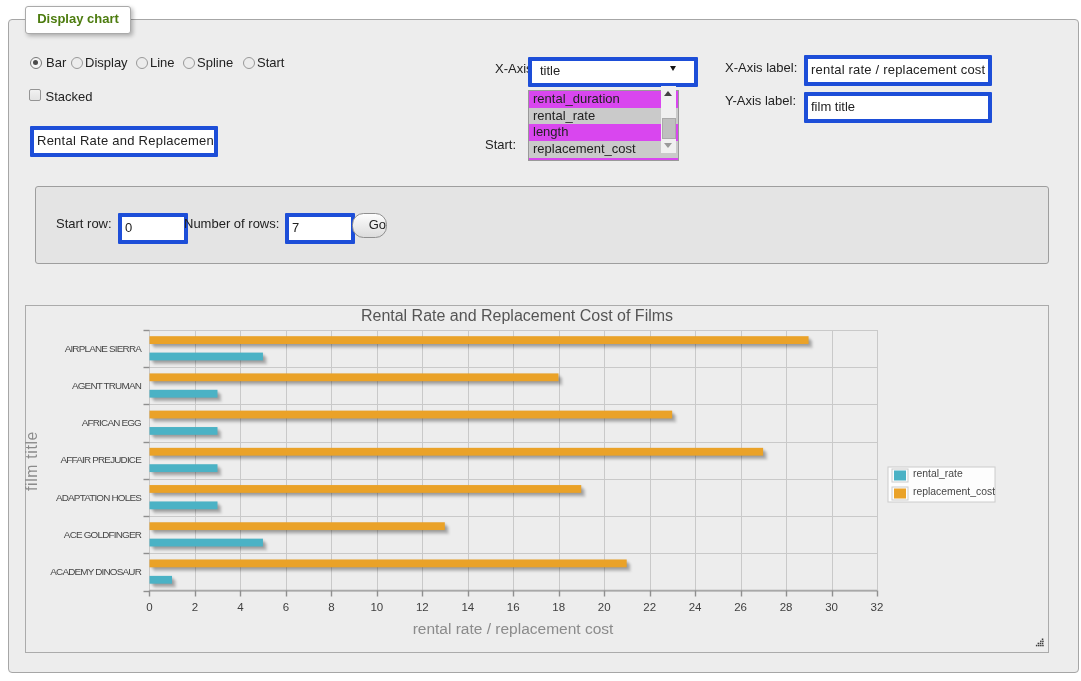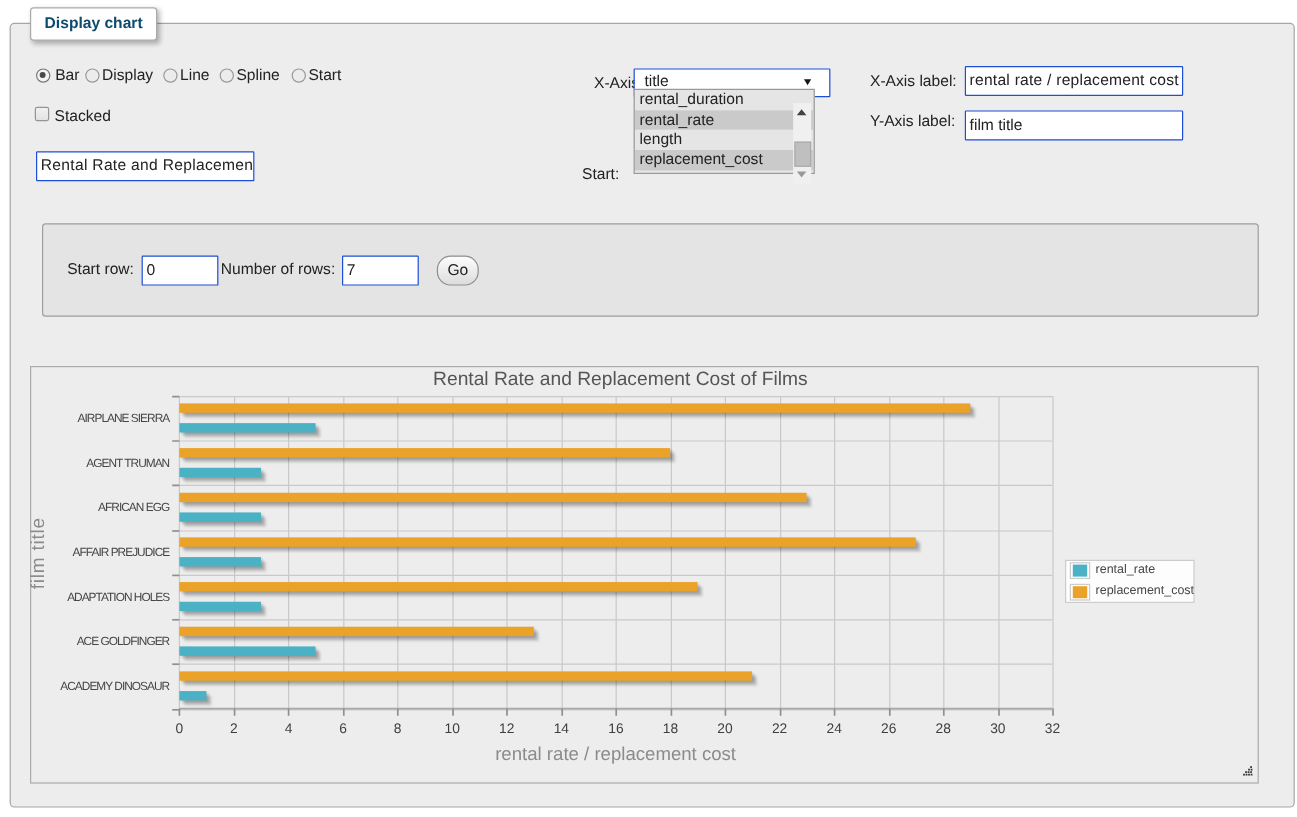--- a/index.html
+++ b/index.html
@@ -1,21 +1,21 @@
 <!DOCTYPE html>
 <html><head><meta charset="utf-8"><title>chart</title><style>
 html,body{margin:0;padding:0}
 body{width:1081px;height:681px;background:#fff;font-family:"Liberation Sans",sans-serif;position:relative;overflow:hidden;font-size:13px;color:#222}
 .abs{position:absolute}
-.inp{position:absolute;background:#fff;border:1px solid #1d4ed8;border-radius:1px;font-size:13px;color:#222;line-height:21px;padding:0 0 0 3px;white-space:nowrap;overflow:hidden}
+.inp{position:absolute;background:#fff;border:4px solid #1d4ed8;border-radius:1px;font-size:13px;color:#222;line-height:21px;padding:0 0 0 3px;white-space:nowrap;overflow:hidden}
 </style></head><body>
 
 <div class="abs" style="left:8px;top:19px;width:1069px;height:652px;background:#ededed;border:1px solid #a6a6a6;border-radius:4px"></div>
 
-<div class="abs" style="left:25px;top:6px;width:104px;height:26px;background:#fff;border:1px solid #aaa;border-radius:3px;box-shadow:2px 2px 4px rgba(0,0,0,0.28);font-weight:bold;font-size:13px;color:#0c4a6e;text-align:center;line-height:23px">Display chart</div>
+<div class="abs" style="left:25px;top:6px;width:104px;height:26px;background:#fff;border:1px solid #aaa;border-radius:3px;box-shadow:2px 2px 4px rgba(0,0,0,0.28);font-weight:bold;font-size:13px;color:#4d7c0f;text-align:center;line-height:23px">Display chart</div>
 
 <div class="abs" style="left:29.5px;top:56.5px;width:10px;height:10px;border:1px solid #777;border-radius:50%;background:#f4f4f4"></div>
 <div class="abs" style="left:33px;top:60px;width:5px;height:5px;border-radius:50%;background:#4a4a4a"></div>
 <div class="abs" style="left:46px;top:55px">Bar</div>
 <div class="abs" style="left:70.5px;top:56.5px;width:10px;height:10px;border:1px solid #999;border-radius:50%;background:#ececec"></div>
 <div class="abs" style="left:85px;top:55px">Display</div>
 <div class="abs" style="left:135.5px;top:56.5px;width:10px;height:10px;border:1px solid #999;border-radius:50%;background:#ececec"></div>
 <div class="abs" style="left:150px;top:55px">Line</div>
 <div class="abs" style="left:182.5px;top:56.5px;width:10px;height:10px;border:1px solid #999;border-radius:50%;background:#ececec"></div>
 <div class="abs" style="left:197px;top:55px">Spline</div>
@@ -25,21 +25,21 @@
 <div class="abs" style="left:29px;top:88.5px;width:10px;height:10px;border:1px solid #949494;border-radius:2px;background:linear-gradient(#f1f1f1,#e3e3e3)"></div>
 <div class="abs" style="left:45.5px;top:88.5px">Stacked</div>
 
 <div class="inp" style="left:30px;top:126px;width:177px;height:23px;letter-spacing:0.25px">Rental Rate and Replacement Cost of Films</div>
 
 <div class="abs" style="left:495px;top:61px">X-Axis:</div>
 <div class="inp" style="left:528px;top:57px;width:154px;height:22px;line-height:20px;padding-left:8px">title</div>
 <div class="abs" style="left:670px;top:65.5px;width:0;height:0;border-left:3.3px solid transparent;border-right:3.3px solid transparent;border-top:5.4px solid #151515"></div>
 
 <div class="abs" style="left:485px;top:137px">Start:</div>
-<div class="abs" style="left:528px;top:74px;width:149px;height:69px;background:#e5e5e5;border:1px solid #999;overflow:hidden">
+<div class="abs" style="left:528px;top:90px;width:149px;height:69px;background:#d946ef;border:1px solid #999;overflow:hidden">
 <div style="height:16.7px;line-height:16.7px;padding-left:4px;white-space:nowrap;overflow:hidden">rental_duration</div>
     <div style="height:16.7px;line-height:16.7px;padding-left:4px;background:#cacaca;white-space:nowrap;overflow:hidden">rental_rate</div>
     <div style="height:16.7px;line-height:16.7px;padding-left:4px;white-space:nowrap;overflow:hidden">length</div>
     <div style="height:16.7px;line-height:16.7px;padding-left:4px;background:#cacaca;white-space:nowrap;overflow:hidden">replacement_cost</div>
 </div>
 
 <div class="abs" style="left:661px;top:86px;width:15px;height:67px;background:#f0f0f0"></div>
 <div class="abs" style="left:664.2px;top:91px;width:0;height:0;border-left:4.2px solid transparent;border-right:4.2px solid transparent;border-bottom:5.5px solid #424242"></div>
 <div class="abs" style="left:664.2px;top:143px;width:0;height:0;border-left:4.2px solid transparent;border-right:4.2px solid transparent;border-top:5.5px solid #9a9a9a"></div>
 <div class="abs" style="left:662px;top:118px;width:12px;height:19px;background:#bfbfbf;border:1px solid #aaa"></div>
@@ -47,21 +47,21 @@
 <div class="abs" style="left:725px;top:60px">X-Axis label:</div>
 <div class="inp" style="left:804px;top:55px;width:177px;height:23px;letter-spacing:0.2px">rental rate / replacement cost</div>
 <div class="abs" style="left:725px;top:92.5px">Y-Axis label:</div>
 <div class="inp" style="left:804px;top:92px;width:177px;height:23px">film title</div>
 
 <div class="abs" style="left:35px;top:186px;width:1012px;height:76px;background:#e4e4e4;border:1px solid #9e9e9e;border-radius:3px"></div>
 <div class="abs" style="left:56px;top:215.5px">Start row:</div>
 <div class="inp" style="left:118px;top:213px;width:59px;height:23px">0</div>
 <div class="abs" style="left:184px;top:215.5px">Number of rows:</div>
 <div class="inp" style="left:285px;top:213px;width:59px;height:23px">7</div>
-<div class="abs" style="left:364px;top:213px;width:33px;height:23px;border:1px solid #8f8f8f;border-radius:11.5px;background:linear-gradient(#fdfdfd,#dcdcdc);text-align:center;line-height:22px;color:#222">Go</div>
+<div class="abs" style="left:352px;top:213px;width:33px;height:23px;border:1px solid #8f8f8f;border-radius:11.5px;background:linear-gradient(#fdfdfd,#dcdcdc);text-align:right;line-height:22px;color:#222">Go</div>
 
 <div class="abs" style="left:25px;top:305px;width:1022px;height:346px;background:#ededed;border:1px solid #ababab"></div>
 <svg class="abs" style="left:25px;top:305px" width="1022" height="346" viewBox="0 0 1022 346">
 <defs>
       <filter id="sblur" x="-5%" y="-60%" width="115%" height="220%">
         <feGaussianBlur stdDeviation="0.8"></feGaussianBlur>
       </filter>
     </defs>
     <rect x="124.5" y="25.0" width="727.5" height="260.5" fill="#ededed" stroke="none"></rect>
     <line x1="124.50" y1="25.0" x2="124.50" y2="285.5" stroke="#c9c9c9" stroke-width="1"></line>

